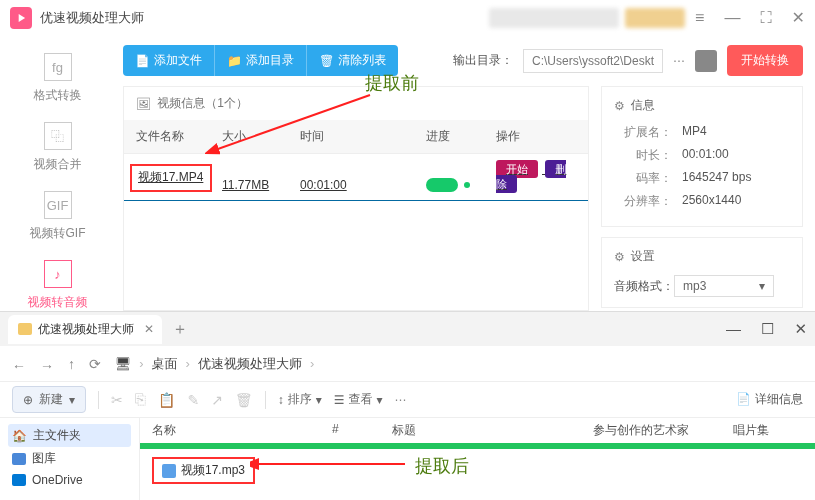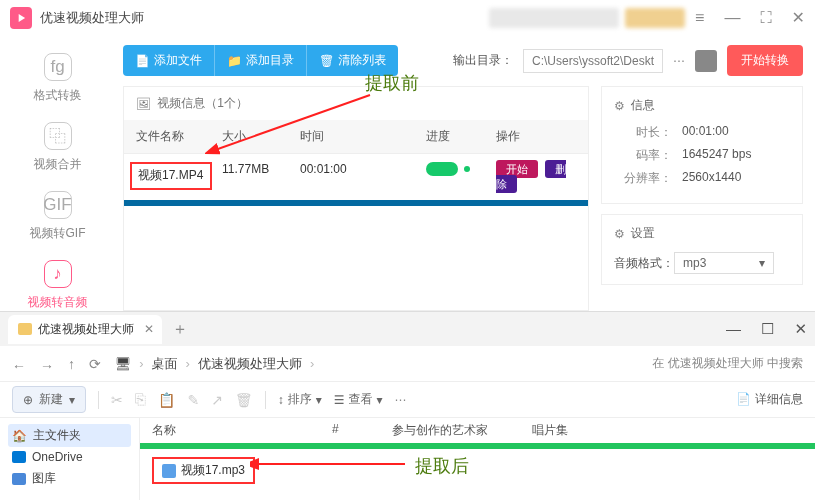--- a/index.html
+++ b/index.html
@@ -14,21 +14,21 @@
 .titlebar-spacer { flex: 1; }
 .blur-strip { width: 130px; height: 20px; background: #e8e8e8; border-radius: 3px; margin-right: 6px; filter: blur(2px); }
 .blur-strip2 { width: 60px; height: 20px; background: #f0d090; border-radius: 3px; margin-right: 10px; filter: blur(2px); }
 .win-btns { display: flex; gap: 20px; color: #888; font-size: 16px; align-items: center; }
 .win-btns span { cursor: pointer; }
 
 .app-body { flex: 1; display: flex; }
 .sidebar { width: 115px; display: flex; flex-direction: column; align-items: center; padding-top: 18px; gap: 18px; }
 .side-item { display: flex; flex-direction: column; align-items: center; gap: 6px; color: #888; cursor: pointer; font-size: 12px; }
 .side-item.active { color: #ff5a88; }
-.side-icon { width: 28px; height: 28px; border: 1px solid #ccc; border-radius: 8px; display: flex; align-items: center; justify-content: center; font-size: 17px; color: #aaa; }
+.side-icon { width: 28px; height: 28px; border: 1px solid #ccc; border-radius: 0; display: flex; align-items: center; justify-content: center; font-size: 13px; color: #aaa; }
 .side-item.active .side-icon { border-color: #ff5a88; color: #ff5a88; }
 
 .main { flex: 1; display: flex; flex-direction: column; padding: 10px 12px 0 8px; position: relative; }
 .toolbar-row { display: flex; align-items: center; gap: 10px; margin-bottom: 10px; }
 .tb-group { display: flex; background: #2ea9ee; border-radius: 4px; overflow: hidden; }
 .tb-btn { padding: 7px 12px; color: #fff; font-size: 12px; display: flex; align-items: center; gap: 4px; cursor: pointer; }
 .tb-btn + .tb-btn { border-left: 1px solid rgba(255,255,255,0.3); }
 .out-label { margin-left: auto; color: #555; }
 .out-path { border: 1px solid #ddd; padding: 4px 8px; color: #777; width: 140px; white-space: nowrap; overflow: hidden; }
 .folder-btn { width: 22px; height: 22px; background: #888; border-radius: 3px; cursor: pointer; }
@@ -38,21 +38,21 @@
 .table-panel { flex: 1; border: 1px solid #eee; }
 .panel-head { padding: 8px 12px; color: #777; font-size: 12px; display: flex; align-items: center; gap: 6px; }
 .gear { color: #888; }
 .thead, .trow { display: flex; padding: 8px 12px; font-size: 12px; }
 .thead { background: #f7f7f7; color: #555; border-bottom: 1px solid #eee; }
 .col-name { width: 86px; }
 .col-size { width: 78px; }
 .col-time { width: 86px; }
 .col-prog { width: 70px; margin-left: 40px; }
 .col-act { flex: 1; }
-.trow { align-items: flex-start; border-bottom: 6px solid #0369a1; }
+.trow { align-items: flex-end; border-bottom: 1px solid #0369a1; text-decoration: underline; }
 .fname-box { border: 2px solid #ff3030; padding: 4px 6px; margin-left: -6px; width: 82px; color: #333; line-height: 1.3; }
 .prog-dot { display: flex; align-items: center; gap: 6px; }
 .pill { width: 32px; height: 14px; background: #16c96a; border-radius: 8px; }
 .dot { width: 6px; height: 6px; background: #16c96a; border-radius: 50%; }
 .act-btn { padding: 3px 10px; border-radius: 3px; color: #fff; font-size: 11px; margin-right: 4px; cursor: pointer; }
 .act-start { background: #be185d; }
 .act-del { background: #4c1d95; margin-top: 48px; }
 
 .info-panel { width: 202px; display: flex; flex-direction: column; gap: 10px; }
 .info-block { border: 1px solid #eee; padding: 10px 12px; font-size: 12px; color: #555; }
@@ -203,20 +203,24 @@
           </div>
         </div>
 
         <div class="info-panel">
           <div class="info-block">
             <div class="info-title">
                 <span class="gear">⚙</span>
                 <span>信息</span>
               </div>
             <div class="info-row">
+                <span class="info-k">扩展名：</span>
+                <span>MP4</span>
+              </div>
+            <div class="info-row">
                 <span class="info-k">时长：</span>
                 <span>00:01:00</span>
               </div>
             <div class="info-row">
                 <span class="info-k">码率：</span>
                 <span>1645247 bps</span>
               </div>
             <div class="info-row">
                 <span class="info-k">分辨率：</span>
                 <span>2560x1440</span>
@@ -262,21 +266,20 @@
     <span class="nav-ico">↑</span>
     <span class="nav-ico">⟳</span>
     <div class="breadcrumb">
       <span>🖥</span>
         <span class="bc-sep">›</span>
       <span>桌面</span>
         <span class="bc-sep">›</span>
       <span>优速视频处理大师</span>
         <span class="bc-sep">›</span>
     </div>
-    <div class="search-box">在 优速视频处理大师 中搜索</div>
   </div>
 
   <div class="ex-toolbar">
     <div class="new-btn">
         <span>⊕</span>
         <span>新建</span>
         <span>▾</span>
       </div>
     <div class="tb-sep"></div>
     <span class="tb-ico dim">✂</span>
@@ -292,32 +295,33 @@
     <div class="detail-link">📄 <span>详细信息</span></div>
   </div>
 
   <div class="ex-body">
     <div class="ex-side">
       <div class="ex-side-item sel">
           <span>🏠</span>
           <span>主文件夹</span>
         </div>
       <div class="ex-side-item">
+          <span class="pic-ico"></span>
+          <span>图库</span>
+        </div>
+      <div class="ex-side-item">
           <span class="od-ico"></span>
           <span>OneDrive</span>
-        </div>
-      <div class="ex-side-item">
-          <span class="pic-ico"></span>
-          <span>图库</span>
         </div>
     </div>
     <div class="ex-files">
       <div class="ex-head">
         <div class="exh-name">名称</div>
         <div class="exh-num">#</div>
+        <div class="exh-title">标题</div>
         <div class="exh-artist">参与创作的艺术家</div>
         <div class="exh-album">唱片集</div>
       </div>
       <div class="ex-row">
         <div class="file-box">
           <span class="file-ico"></span>
           <span>视频17.mp3</span>
         </div>
       </div>
       <svg class="anno-arrow" style="position:absolute; top:36px; left:250px; width:160px; height:20px;">

